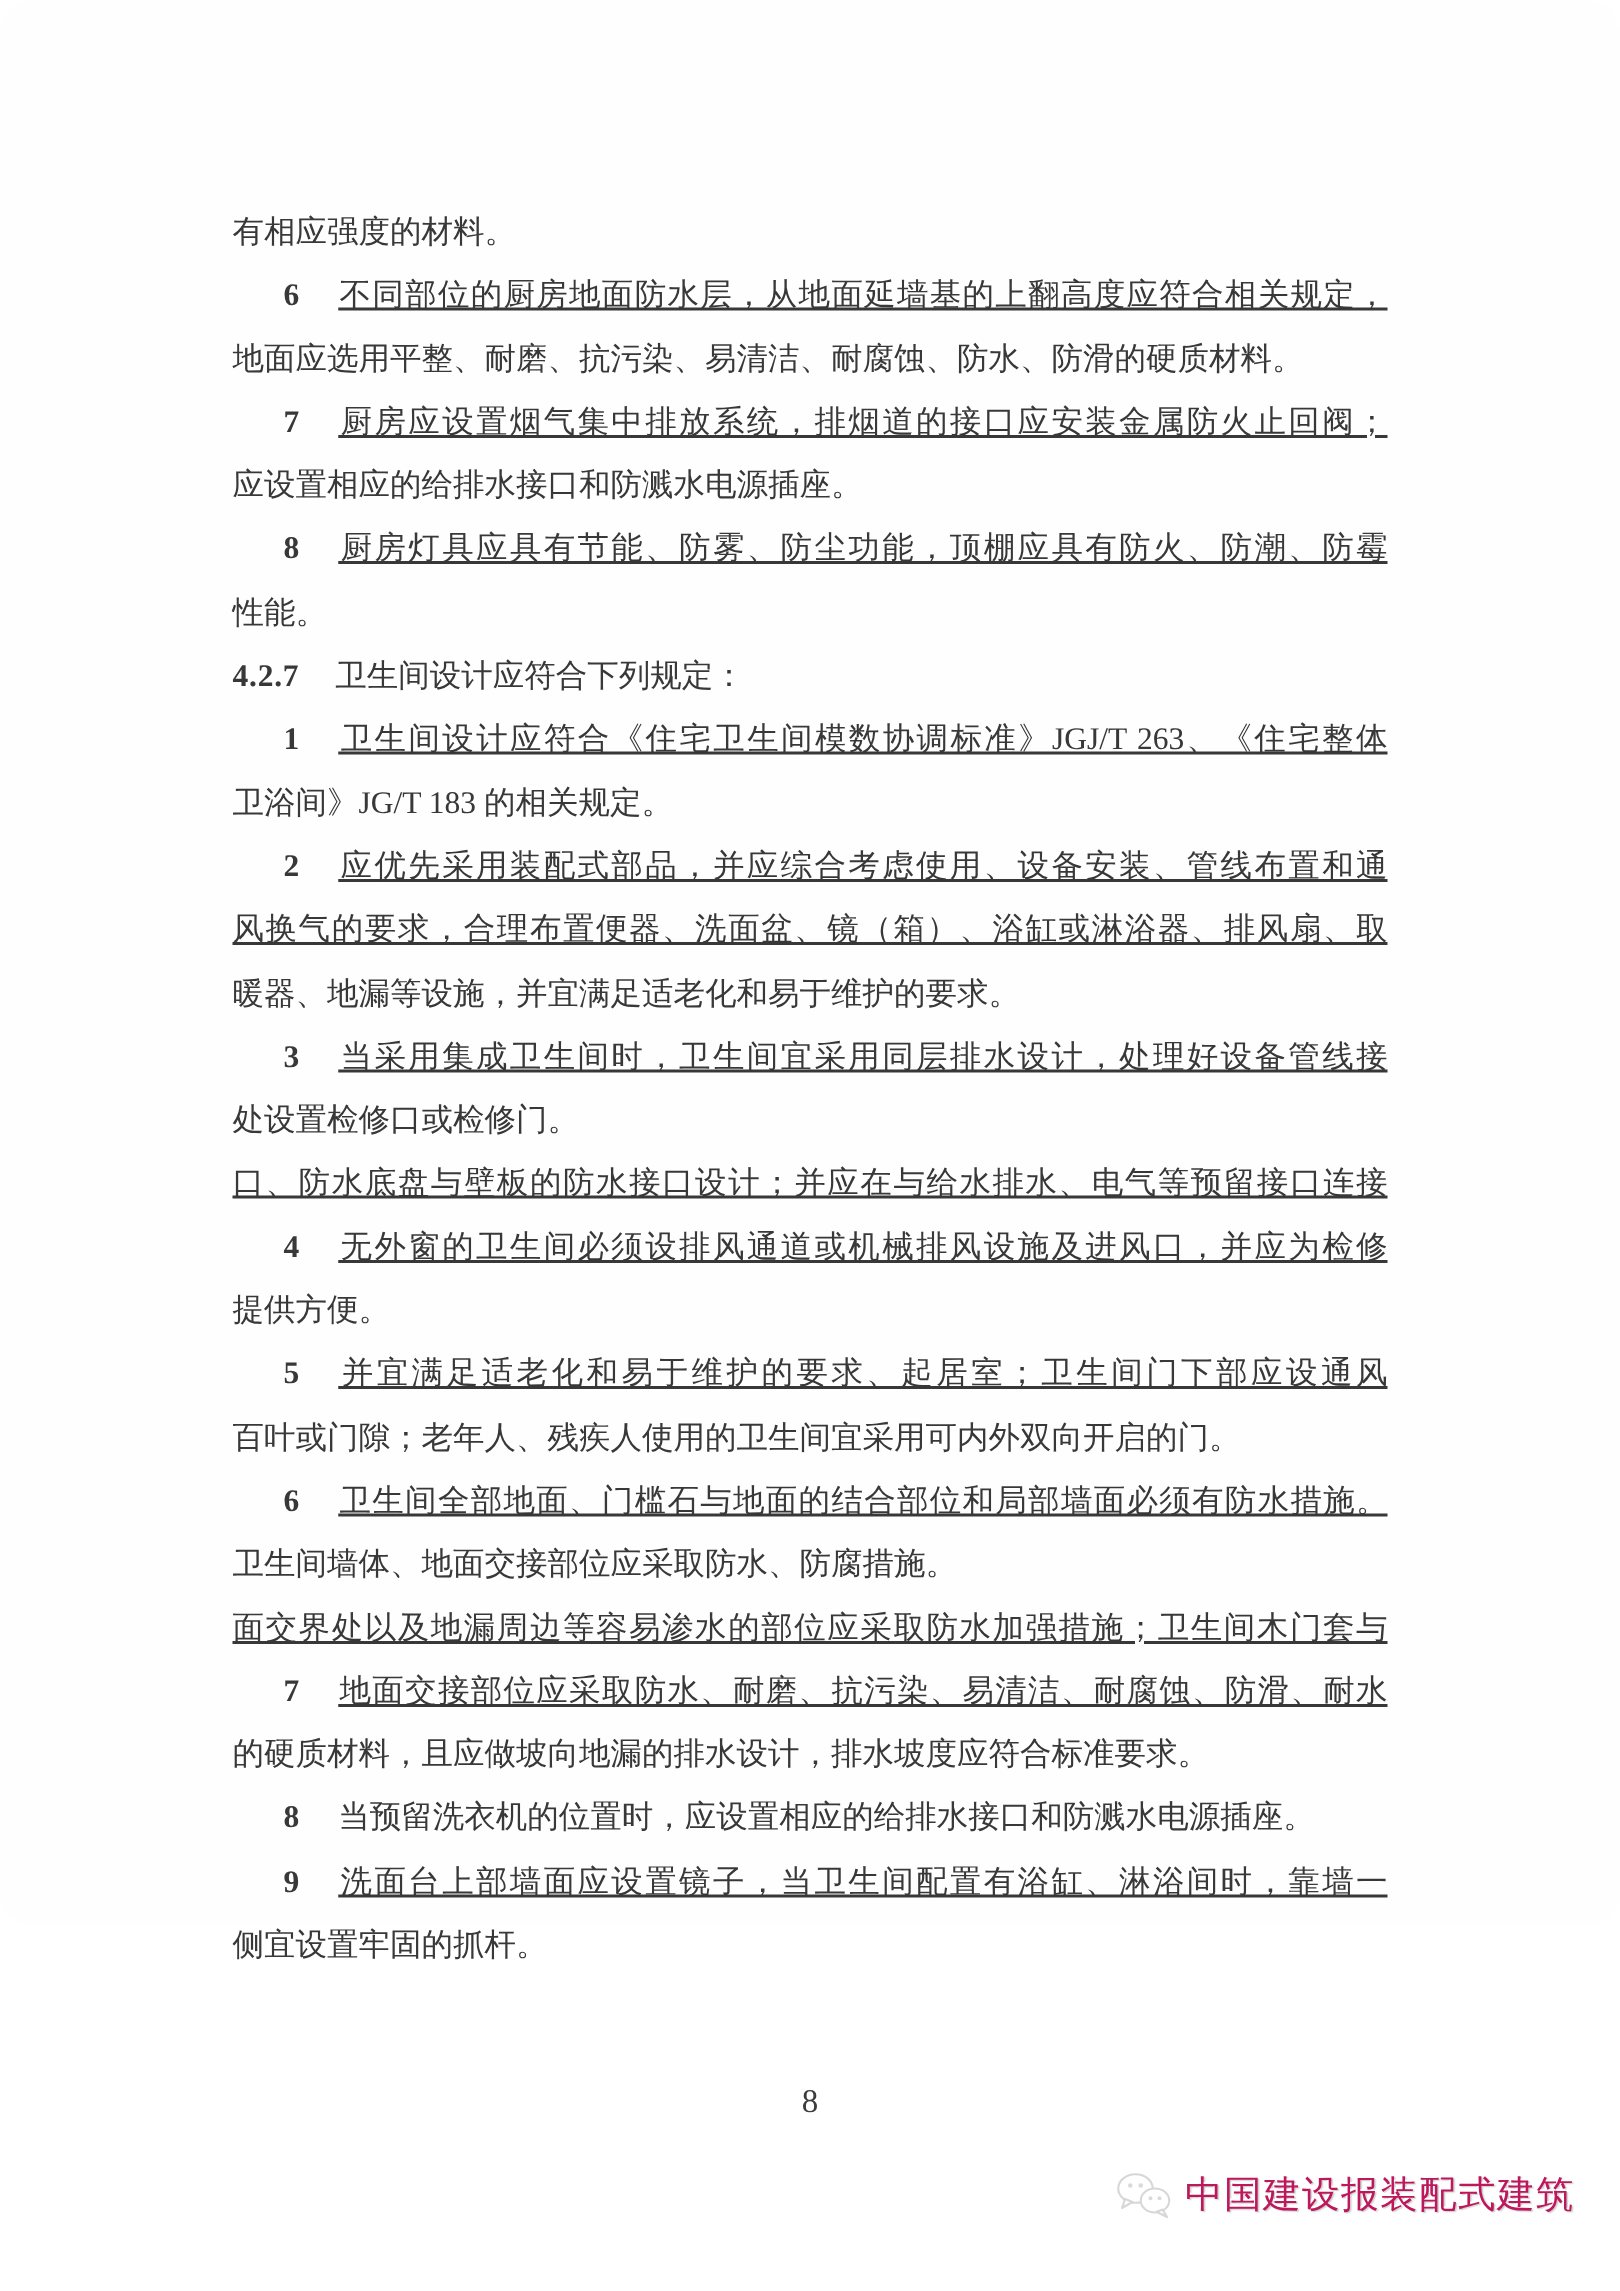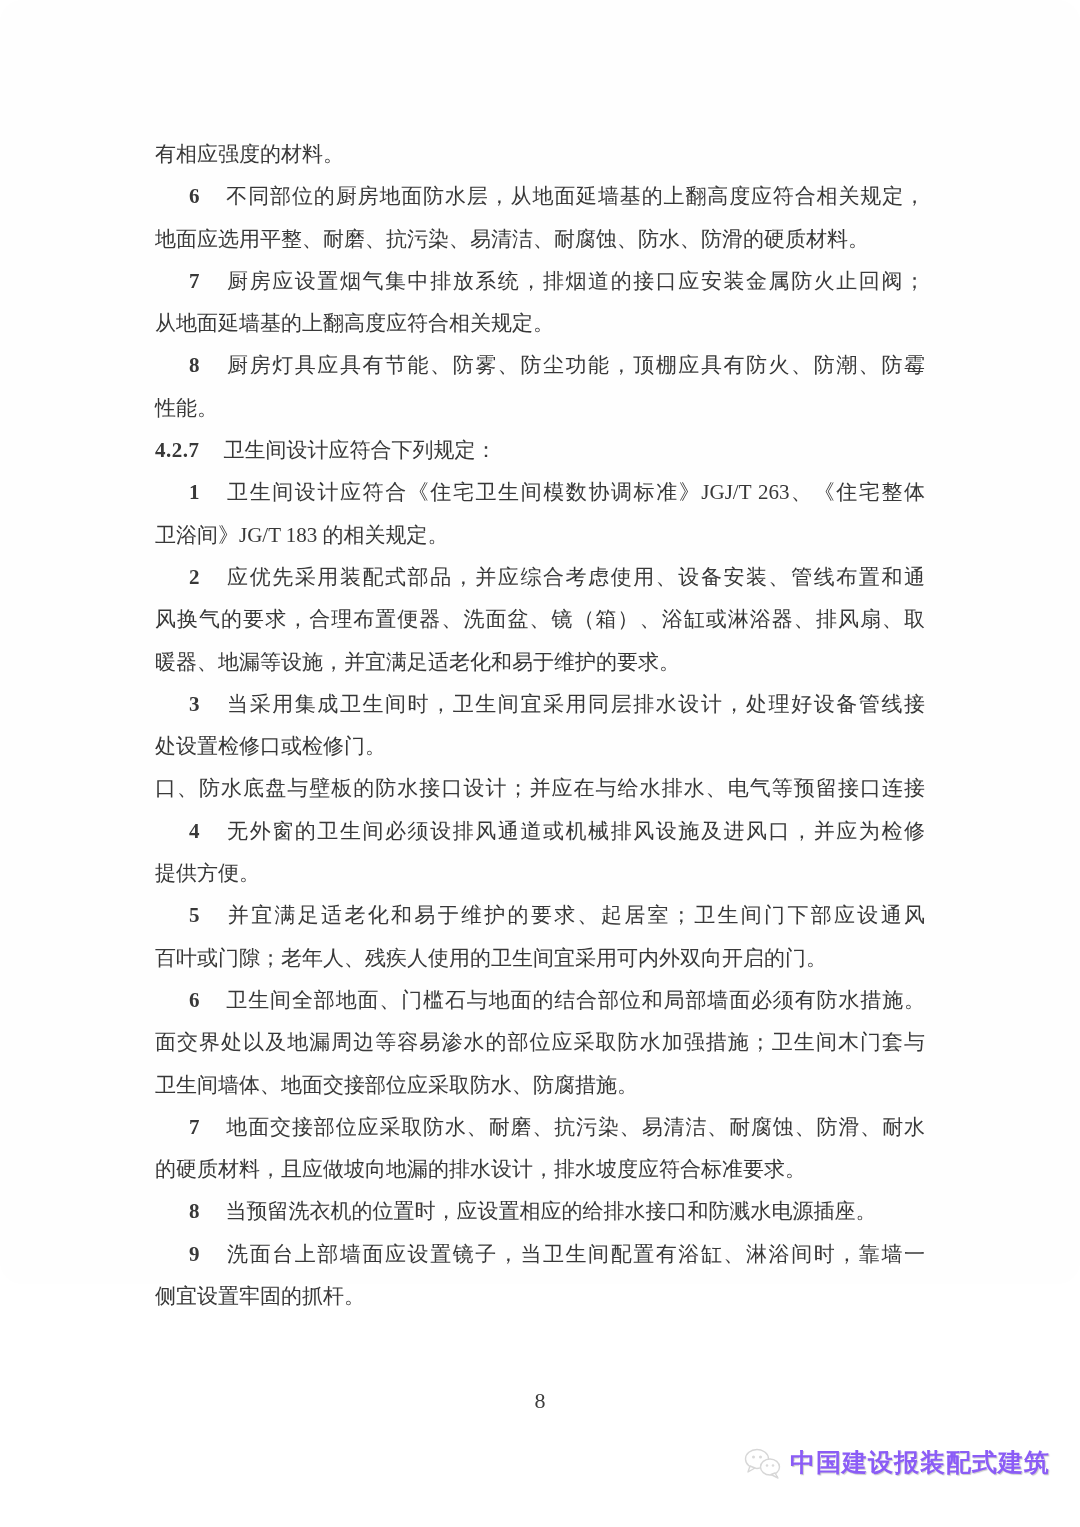--- a/index.html
+++ b/index.html
@@ -19,20 +19,21 @@
   }
   .line{
     height:42.3px;line-height:42.3px;
     white-space:nowrap;
     text-align:left;
   }
   .line.j{
     white-space:normal;
     text-align:justify;
     text-align-last:justify;
+    text-decoration:underline;
   }
   .num{
     font-weight:bold;
     display:inline-block;
   }
   .num.item{margin-left:34px;}
   .num.clause{margin-left:0;letter-spacing:0.5px;}
   .gap{display:inline-block;}
   .gap.item{width:26px;}
   .gap.clause{width:24px;}
@@ -41,57 +42,56 @@
     text-align:center;
     font-size:22px;color:#3c3c3c;
   }
   .watermark{
     position:absolute;top:1446px;right:30px;
     display:flex;align-items:center;gap:8px;
     user-select:none;
   }
   .wm-text{
     font-size:25px;
-    color:#8b5cf6;
+    color:#be185d;
     letter-spacing:1px;
     text-shadow:-1px -1px 0 #ffffff, 1px 1px 1px #c9c9c9;
     font-family:"Liberation Sans","DejaVu Sans",sans-serif;
-    font-weight:bold;
   }
   .wm-icon{display:inline-block;width:38px;height:32px;}
 </style>
 </head>
 <body>
 
 <div class="page">
 
   <main class="doc" id="doc">
       <div class="line">有相应强度的材料。</div>
       <div class="line j"><b class="num item">6</b><span class="gap item"></span><span>不同部位的厨房地面防水层，从地面延墙基的上翻高度应符合相关规定，</span></div>
       <div class="line">地面应选用平整、耐磨、抗污染、易清洁、耐腐蚀、防水、防滑的硬质材料。</div>
       <div class="line j"><b class="num item">7</b><span class="gap item"></span><span>厨房应设置烟气集中排放系统，排烟道的接口应安装金属防火止回阀；</span></div>
-      <div class="line">从地面延墙基的上翻高度应符合相关规定。</div>
+      <div class="line">应设置相应的给排水接口和防溅水电源插座。</div>
       <div class="line j"><b class="num item">8</b><span class="gap item"></span><span>厨房灯具应具有节能、防雾、防尘功能，顶棚应具有防火、防潮、防霉</span></div>
       <div class="line">性能。</div>
       <div class="line"><b class="num clause">4.2.7</b><span class="gap clause"></span><span>卫生间设计应符合下列规定：</span></div>
       <div class="line j"><b class="num item">1</b><span class="gap item"></span><span>卫生间设计应符合《住宅卫生间模数协调标准》JGJ/T 263、《住宅整体</span></div>
       <div class="line">卫浴间》JG/T 183 的相关规定。</div>
       <div class="line j"><b class="num item">2</b><span class="gap item"></span><span>应优先采用装配式部品，并应综合考虑使用、设备安装、管线布置和通</span></div>
       <div class="line j">风换气的要求，合理布置便器、洗面盆、镜（箱）、浴缸或淋浴器、排风扇、取</div>
       <div class="line">暖器、地漏等设施，并宜满足适老化和易于维护的要求。</div>
       <div class="line j"><b class="num item">3</b><span class="gap item"></span><span>当采用集成卫生间时，卫生间宜采用同层排水设计，处理好设备管线接</span></div>
       <div class="line">处设置检修口或检修门。</div>
       <div class="line j">口、防水底盘与壁板的防水接口设计；并应在与给水排水、电气等预留接口连接</div>
       <div class="line j"><b class="num item">4</b><span class="gap item"></span><span>无外窗的卫生间必须设排风通道或机械排风设施及进风口，并应为检修</span></div>
       <div class="line">提供方便。</div>
       <div class="line j"><b class="num item">5</b><span class="gap item"></span><span>并宜满足适老化和易于维护的要求、起居室；卫生间门下部应设通风</span></div>
       <div class="line">百叶或门隙；老年人、残疾人使用的卫生间宜采用可内外双向开启的门。</div>
       <div class="line j"><b class="num item">6</b><span class="gap item"></span><span>卫生间全部地面、门槛石与地面的结合部位和局部墙面必须有防水措施。</span></div>
+      <div class="line">卫生间墙体、地面交接部位应采取防水、防腐措施。</div>
       <div class="line j">面交界处以及地漏周边等容易渗水的部位应采取防水加强措施；卫生间木门套与</div>
-      <div class="line">卫生间墙体、地面交接部位应采取防水、防腐措施。</div>
       <div class="line j"><b class="num item">7</b><span class="gap item"></span><span>地面交接部位应采取防水、耐磨、抗污染、易清洁、耐腐蚀、防滑、耐水</span></div>
       <div class="line">的硬质材料，且应做坡向地漏的排水设计，排水坡度应符合标准要求。</div>
       <div class="line"><b class="num item">8</b><span class="gap item"></span><span>当预留洗衣机的位置时，应设置相应的给排水接口和防溅水电源插座。</span></div>
       <div class="line j"><b class="num item">9</b><span class="gap item"></span><span>洗面台上部墙面应设置镜子，当卫生间配置有浴缸、淋浴间时，靠墙一</span></div>
       <div class="line">侧宜设置牢固的抓杆。</div>
     </main>
 
   <div class="pagenum">8</div>
 
   <div class="watermark">

